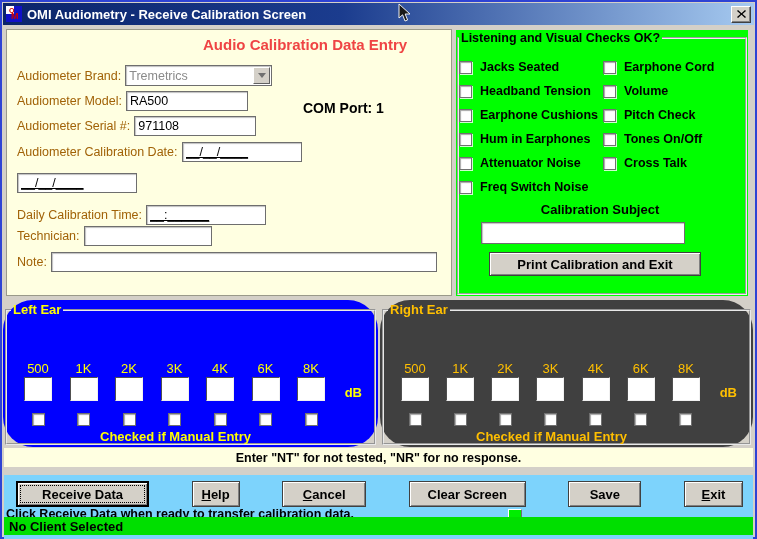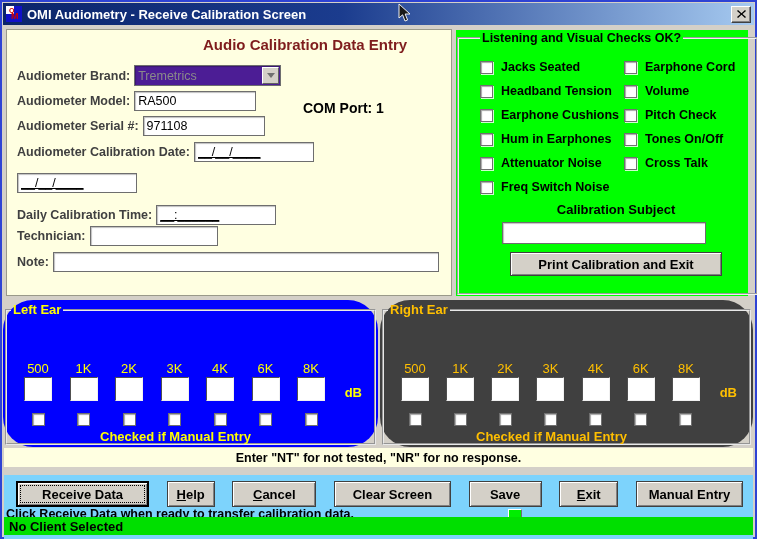--- a/index.html
+++ b/index.html
@@ -13,46 +13,46 @@
     display: flex; align-items: center; padding: 0 3px; }
   .app-icon { width: 16px; height: 16px; flex: 0 0 16px; }
   .title-text { color: #fff; font-weight: bold; font-size: 13px; margin-left: 5px; flex: 1; white-space: nowrap; }
   .close-btn { width: 20px; height: 17px; background: #D4D0C8; border: 1px solid;
     border-color: #fff #404040 #404040 #fff; box-shadow: inset -1px -1px 0 #808080;
     display: flex; align-items: center; justify-content: center; font-weight: bold; font-size: 11px; color: #000; }
 
   
   .cream-panel { position: absolute; left: 6px; top: 29px; width: 446px; height: 267px;
     background: #FFFFE1; border: 1px solid #9a9a8a; padding: 6px 0 0 10px; }
-  .form-title { font-weight: bold; font-size: 15px; color: #7f1d1d; margin-left: 186px; white-space: nowrap; }
+  .form-title { font-weight: bold; font-size: 15px; color: #ef4444; margin-left: 186px; white-space: nowrap; }
   .form-rows { margin-top: 12px; }
   .form-row { display: flex; align-items: center; white-space: nowrap; }
-  .flabel { font-weight: bold; font-size: 12.5px; color: #404040; margin-right: 4px; }
+  .flabel { font-weight: normal; font-size: 12.5px; color: #a16207; margin-right: 4px; }
   .tinput { background: #fff; border: 1px solid #6e6e6e; box-shadow: inset 1px 1px 1px rgba(0,0,0,.25);
     height: 20px; font-size: 12.5px; padding: 1px 3px; color: #000; }
   .row-brand { margin-bottom: 5px; position: relative; }
   .row-model { margin-bottom: 5px; }
   .row-serial { margin-bottom: 6px; }
   .row-acd { margin-bottom: 11px; }
   .row-dcd { margin-bottom: 12px; }
   .row-dct { margin-bottom: 1px; }
   .row-tech { margin-bottom: 6px; } .w-sm { width: 122px; } .w-date { width: 120px; text-decoration: underline; }
   .w-tech { width: 128px; } .w-note { width: 386px; }
-  .combo { width: 147px; height: 21px; background: #4c1d95; border: 1px solid #6e6e6e;
+  .combo { width: 147px; height: 21px; background: #ffffff; border: 1px solid #6e6e6e;
     box-shadow: inset 1px 1px 1px rgba(0,0,0,.25); display: flex; align-items: center; }
   .combo-text { flex: 1; color: #8a8a8a; font-size: 12.5px; padding-left: 3px; }
   .combo-btn { width: 17px; height: 17px; margin-right: 1px; background: #D4D0C8; border: 1px solid;
     border-color: #fff #606060 #606060 #fff; display: flex; align-items: center; justify-content: center; }
   .combo-arrow { width: 0; height: 0; border-left: 4px solid transparent; border-right: 4px solid transparent;
     border-top: 5px solid #707070; }
   .com-port { position: absolute; left: 296px; top: 70px; font-weight: bold; font-size: 14px; color: #000; }
 
   
   .checks-panel { position: absolute; left: 456px; top: 30px; width: 292px; height: 266px; background: #00FF00; }
-  .checks-fs { position: absolute; inset: 1px; border: 2px groove #f0f0f0; padding: 0 0 0 21px; }
+  .checks-fs { position: absolute; inset: 1px; border: 2px groove #f0f0f0; padding: 0 0 0 0; }
   .checks-fs legend { font-weight: bold; font-size: 12.5px; color: #000; padding: 0 2px; margin-left: 0px; }
   .checks-cols { display: flex; margin-top: 10px; }
   .checks-col-left { width: 144px; }
   .checks-col-right { width: 132px; }
   .chk-row { display: flex; align-items: center; height: 24px; }
   .cb { width: 13px; height: 13px; background: #fff; border: 1px solid #707070;
     box-shadow: inset 1px 1px 1px rgba(0,0,0,.35), 1px 1px 0 #cfffcf; flex: 0 0 13px; }
   .cbl { font-weight: bold; font-size: 12.5px; color: #000; margin-left: 8px; white-space: nowrap; }
   .subject-label { font-weight: bold; font-size: 13px; color: #000; text-align: center; margin: 3px 0 0 -4px; }
   .subject-input { display: block; margin: 5px 0 0 22px; width: 204px; height: 22px; background: #fff;
@@ -356,21 +356,20 @@
 <div class="hint-bar">Enter "NT" for not tested, "NR" for no response.</div>
 
 <div class="cyan-area">
   <div class="toolbar">
       <button class="btn focus">Receive Data</button>
       <button class="btn"><u>H</u>elp</button>
       <button class="btn"><u>C</u>ancel</button>
       <button class="btn">Clear Screen</button>
       <button class="btn">Save</button>
       <button class="btn"><u>E</u>xit</button>
-      <button class="btn">Manual Entry</button>
     </div>
   <div class="instruction">Click Receive Data when ready to transfer calibration data.</div>
   <div class="indicator"></div>
 </div>
 
 <div class="status-bar">
   <span>No Client Selected</span>
 </div>
 
 <svg class="cursor" width="14" height="20" viewBox="0 0 14 20">

